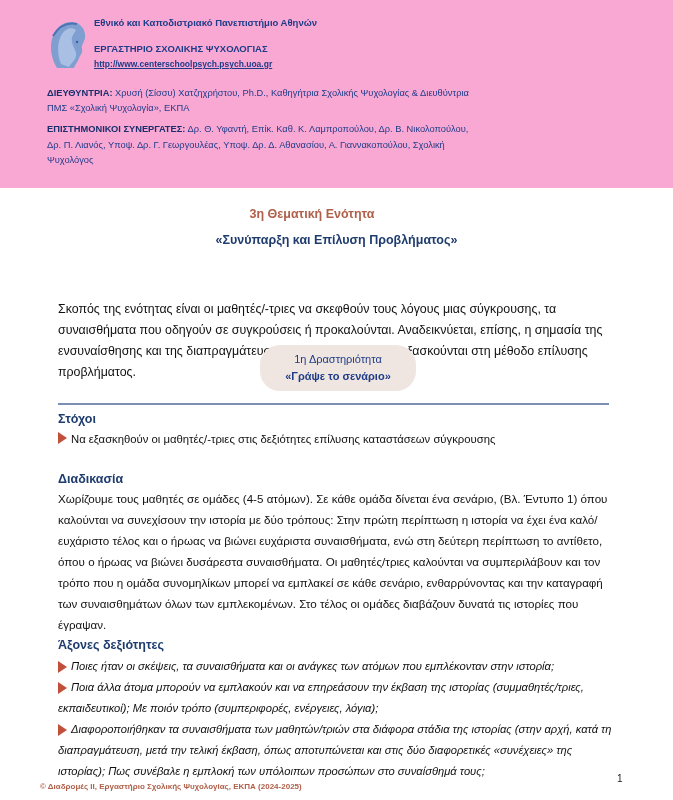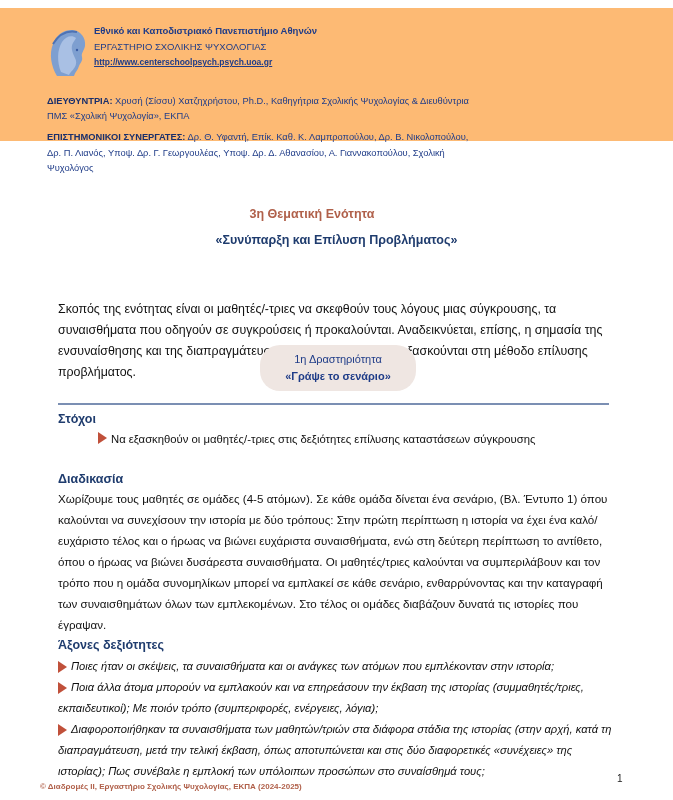--- a/index.html
+++ b/index.html
@@ -1,29 +1,29 @@
 <!DOCTYPE html>
 <html><head>
   <meta charset="utf-8">
   <style>
     * { margin: 0; padding: 0; box-sizing: border-box; }
     html, body { width: 673px; height: 800px; background: #ffffff; overflow: hidden; }
     body { font-family: "Liberation Sans", "DejaVu Sans", sans-serif; color: #1a1a1a; position: relative; }
 
     .header-band {
-      position: absolute; left: 0; top: 8px; width: 673px; height: 133px;
-      background: #fdba74;
+      position: absolute; left: 0; top: 0; width: 673px; height: 188px;
+      background: #f9a8d4;
     }
     .logo {
       position: absolute; left: 47px; top: 18px; width: 42px; height: 54px;
     }
     .inst-block { position: absolute; left: 94px; top: 15px; font-size: 9.5px; line-height: 15.5px; }
     .inst-name { font-weight: bold; color: #1f3c88; }
     .dept { color: #1f3c88; }
-    .lab { font-weight: normal; color: #1f3c88; }
+    .lab { font-weight: bold; color: #1f3c88; margin-top: 10px; }
     .url { font-weight: bold; color: #1f3c88; text-decoration: underline; font-size: 8.5px; }
 
     .director { position: absolute; left: 47px; top: 86px; width: 430px; font-size: 9.3px; line-height: 14.5px; color: #1f3c88; }
     .collab { position: absolute; left: 47px; top: 122px; width: 430px; font-size: 9.3px; line-height: 15.5px; color: #1f3c88; }
     .lbl { font-weight: bold; color: #1a2f6b; }
 
     .unit-title {
       position: absolute; left: 0; width: 624px; top: 207px; text-align: center;
       font-size: 12.5px; font-weight: bold; color: #b0604a;
     }
@@ -45,21 +45,21 @@
     .activity-box .act-title { font-weight: bold; }
 
     .divider {
       position: absolute; left: 58px; top: 403px; width: 551px; height: 1.5px;
       background: #7b8fb3;
     }
 
     .section-head {
       position: absolute; left: 58px; font-size: 12.5px; font-weight: bold; color: #1f3c6e;
     }
-    .bullet-row { position: absolute; left: 58px; width: 560px; font-size: 11.3px; line-height: 20px; color: #111; margin-left: 40px; }
+    .bullet-row { position: absolute; left: 58px; width: 560px; font-size: 11.3px; line-height: 20px; color: #111; }
     .arrow {
       display: inline-block; width: 0; height: 0; vertical-align: -1px; margin-right: 4px;
       border-top: 6px solid transparent; border-bottom: 6px solid transparent;
       border-left: 9px solid #c0503a;
     }
     .para {
       position: absolute; left: 58px; width: 560px; font-size: 11.6px; line-height: 21px; color: #111;
     }
     .italic-list { position: absolute; left: 58px; top: 656px; width: 560px; font-size: 11.2px; line-height: 21px; font-style: italic; color: #111; }
     .italic-list .arrow { vertical-align: -3px; }

